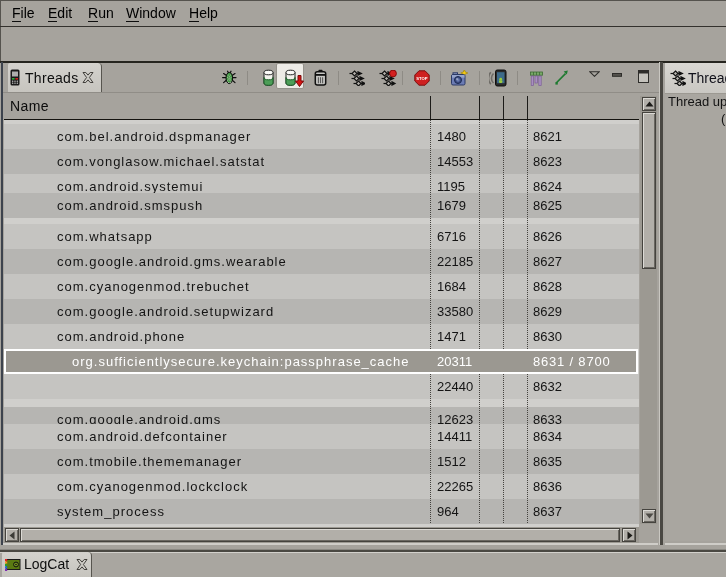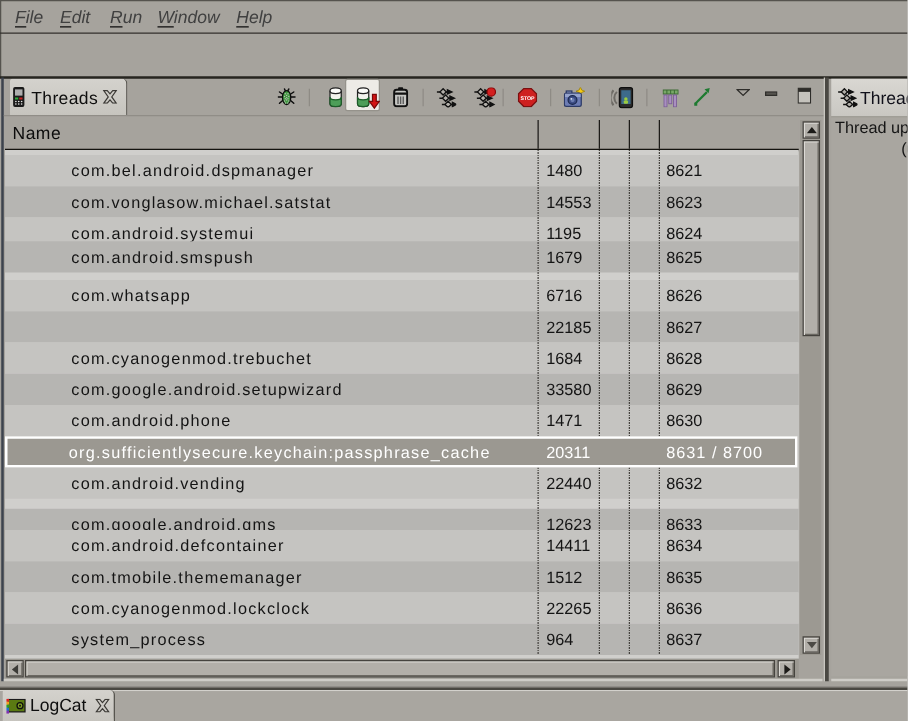--- a/index.html
+++ b/index.html
@@ -1,19 +1,19 @@
 <!DOCTYPE html>
 <html><head>
 <meta charset="utf-8">
 <style>
 html,body{margin:0;padding:0;}
 body{width:726px;height:577px;position:relative;overflow:hidden;background:#a6a39d;
   font-family:"Liberation Sans",sans-serif;}
 .abs{position:absolute;}
-.menu{position:absolute;top:5px;font-size:14px;color:#404040;font-style:italic;}
+.menu{position:absolute;top:5px;font-size:14px;color:#000000;}
 .mn{border-bottom:1px solid #0d0d0d;padding-bottom:0px;}
 .tab{position:absolute;background:linear-gradient(#d4d2cd,#c6c4be);border-right:1px solid #57554f;
   border-top-right-radius:4px;border-top-left-radius:2px;}
 .sep{position:absolute;width:1px;height:14px;background:#8e8b85;top:71px;}
 .btn3d{position:absolute;background:#b2afa9;border:1px solid #45433e;
   box-shadow:inset 1px 1px 0 #dcdad5, inset -1px -1px 0 #6a6761;box-sizing:border-box;}
 .row{position:absolute;left:4px;width:635px;height:25px;font-size:13px;color:#141414;background:#c5c4c1;}
 .rowd{background:#b6b5b2;}
 .rn{position:absolute;left:53px;top:5px;white-space:pre;letter-spacing:1.0px;}
 .rp{position:absolute;left:433px;top:5px;}
@@ -220,40 +220,40 @@
     <span class="rn">com.android.smspush</span>
     <span class="rp">1679</span>
     <span class="rq">8625</span>
   </div>
 <div class="row" style="top:224px">
     <span class="rn">com.whatsapp</span>
     <span class="rp">6716</span>
     <span class="rq">8626</span>
   </div>
 <div class="row rowd" style="top:249px">
+    <span class="rn">com.google.android.gms.wearable</span>
     <span class="rp">22185</span>
     <span class="rq">8627</span>
   </div>
 <div class="row" style="top:274px">
     <span class="rn">com.cyanogenmod.trebuchet</span>
     <span class="rp">1684</span>
     <span class="rq">8628</span>
   </div>
 <div class="row rowd" style="top:299px">
     <span class="rn">com.google.android.setupwizard</span>
     <span class="rp">33580</span>
     <span class="rq">8629</span>
   </div>
 <div class="row" style="top:324px">
     <span class="rn">com.android.phone</span>
     <span class="rp">1471</span>
     <span class="rq">8630</span>
   </div>
 <div class="row" style="top:374px">
-    <span class="rn">com.android.vending</span>
     <span class="rp">22440</span>
     <span class="rq">8632</span>
   </div>
 <div class="row rowd" style="top:407px">
     <span class="rn">com.google.android.gms</span>
     <span class="rp">12623</span>
     <span class="rq">8633</span>
   </div>
 <div class="row" style="top:424px">
     <span class="rn">com.android.defcontainer</span>
@@ -275,21 +275,21 @@
     <span class="rp">964</span>
     <span class="rq">8637</span>
   </div>
 
 <div class="dot" style="left:430px"></div>
 <div class="dot" style="left:479px"></div>
 <div class="dot" style="left:503px"></div>
 <div class="dot" style="left:527px"></div>
 
 <div class="row" style="top:349px;left:4px;width:634px;height:25px;background:#9b9891;border:2px solid #ffffff;box-sizing:border-box;color:#ffffff;">
-  <span class="rn" style="left:49px;top:3px">org.sufficientlysecure.keychain:passphrase_cache</span>
+  <span class="rn" style="left:66px;top:3px">org.sufficientlysecure.keychain:passphrase_cache</span>
   <span class="rp" style="left:431px;top:3px">20311</span>
   <span class="rq" style="left:527px;top:3px;letter-spacing:0.8px">8631 / 8700</span>
 </div>
 
 <div class="abs" style="left:640px;top:96px;width:17px;height:428px;background:#9c9992;"></div>
 <div class="btn3d" style="left:642px;top:97px;width:14px;height:14px;"></div>
 <svg class="abs" style="left:645px;top:101px" width="9" height="6" viewBox="0 0 9 6">
     <polygon points="4.5,0.5 8.5,5.5 0.5,5.5" fill="#1c1b18"></polygon>
   </svg>
 <div class="btn3d" style="left:642px;top:112px;width:14px;height:157px;"></div>

